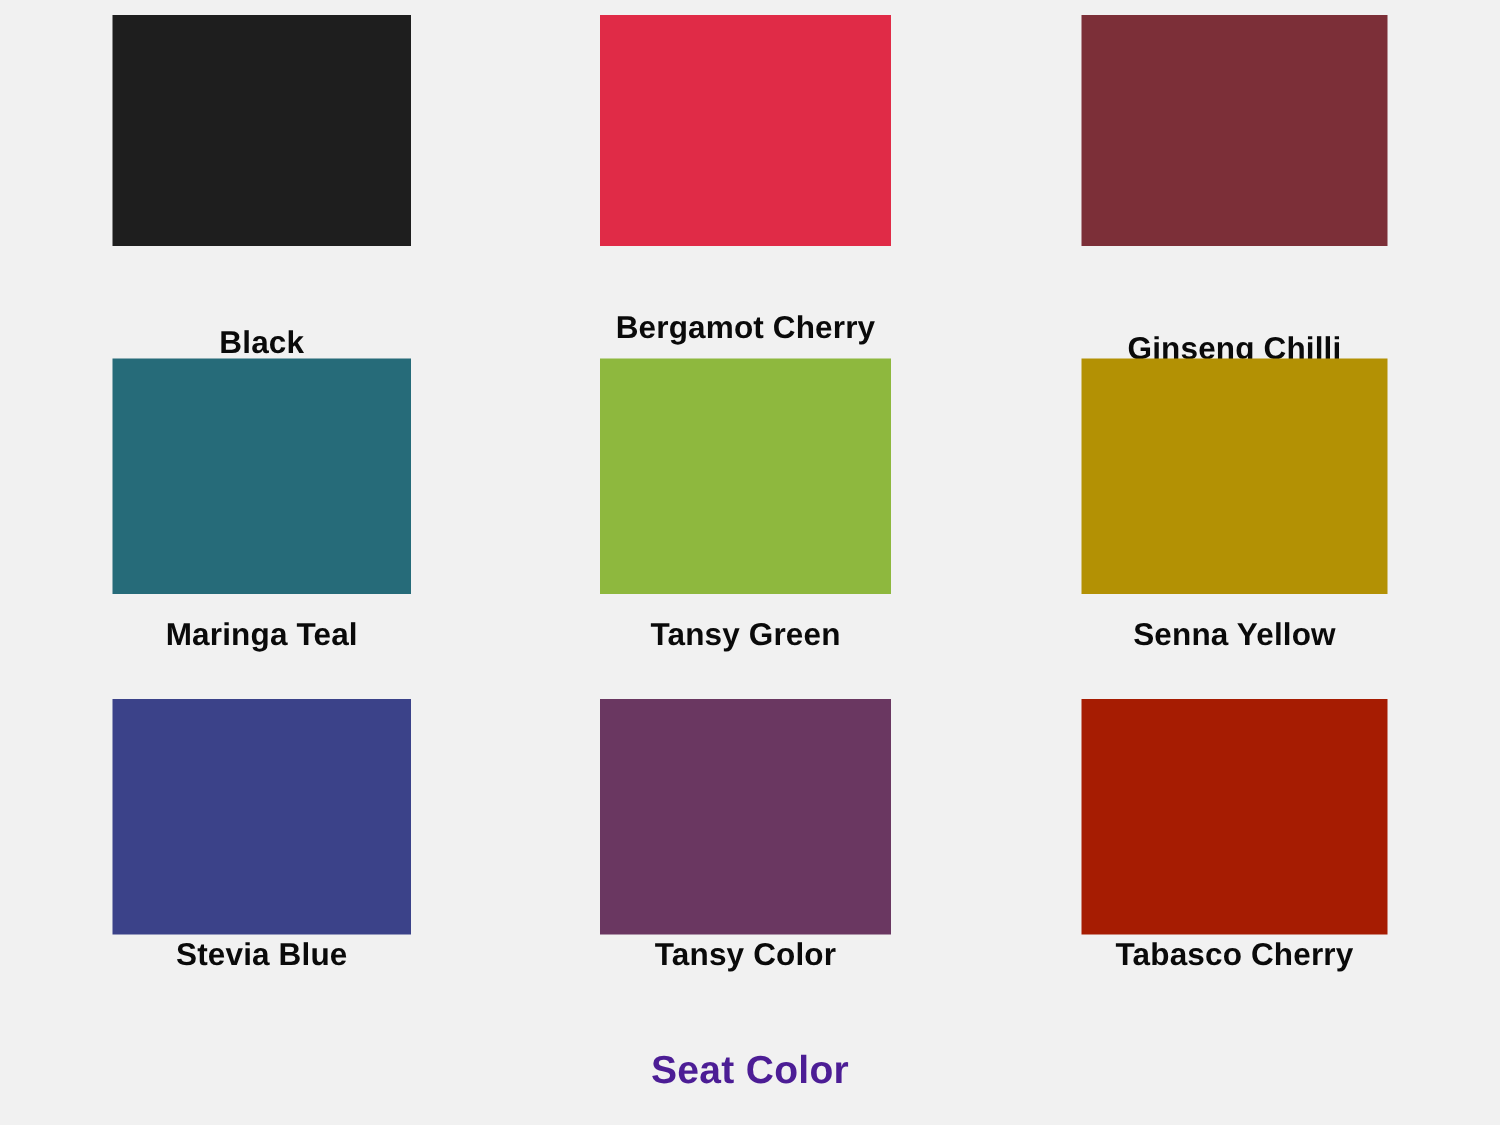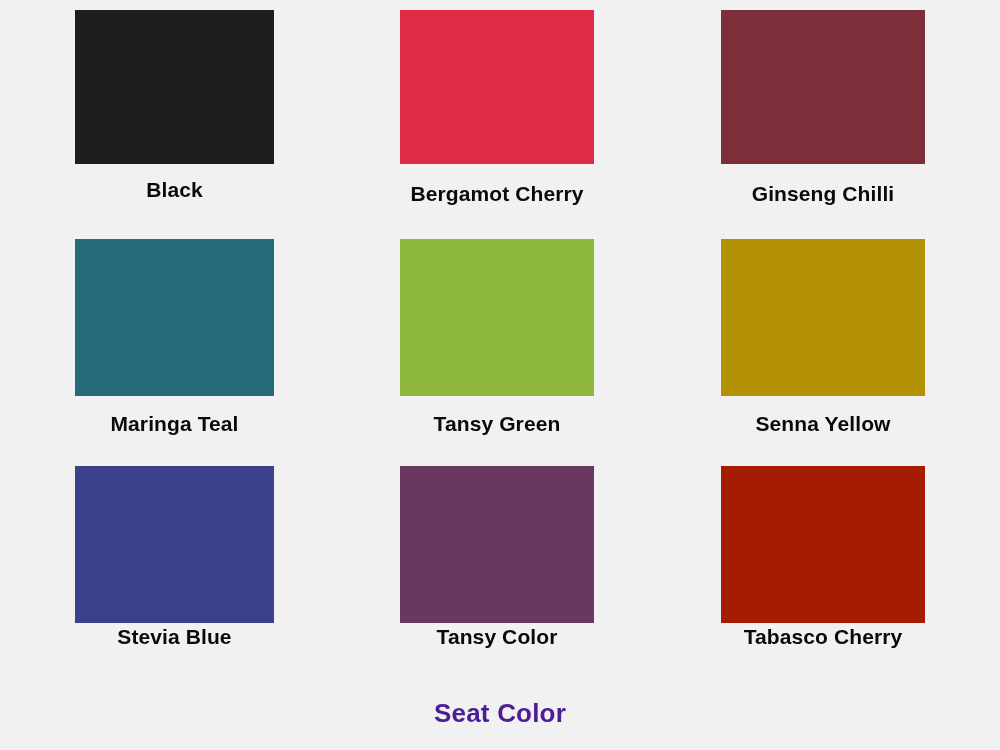--- a/index.html
+++ b/index.html
@@ -32,42 +32,42 @@
   .swatch-label {
     color: #0a0a0a;
     font-size: 21px;
     font-weight: bold;
     letter-spacing: 0.1px;
     white-space: nowrap;
     text-align: center;
     line-height: 1;
   }
   
-  .cell-r1 { top: 10px; }
+  .cell-r1 { top: 10px; gap: 39px; }
   .cell-r1 .swatch-chip { height: 154px; }
   .cell-r1 .swatch-label { margin-top: 18px; }
   
   .cell-r2 { top: 239px; }
   .cell-r2 .swatch-chip { height: 157px; }
   .cell-r2 .swatch-label { margin-top: 17px; }
   
   .cell-r3 { top: 466px; }
   .cell-r3 .swatch-chip { height: 157px; }
   .cell-r3 .swatch-label { margin-top: 3px; }
   
   .cell-c1 { left: 75px; width: 199px; }
   .cell-c1 .swatch-chip { width: 199px; }
   .cell-c2 { left: 400px; width: 194px; }
   .cell-c2 .swatch-chip { width: 194px; }
   .cell-c3 { left: 721px; width: 204px; }
   .cell-c3 .swatch-chip { width: 204px; }
 
   
   .cell-r1.cell-c1 .swatch-label { margin-top: 15px; }
-  .cell-r1.cell-c2 .swatch-label { margin-top: 19px; }
+  .cell-r1.cell-c2 .swatch-label { margin-top: 5px; }
   .cell-r1.cell-c3 .swatch-label { margin-top: 19px; }
 
   #chart-title {
     position: absolute;
     left: 0;
     right: 0;
     top: 700px;
     text-align: center;
     font-size: 26px;
     font-weight: bold;

